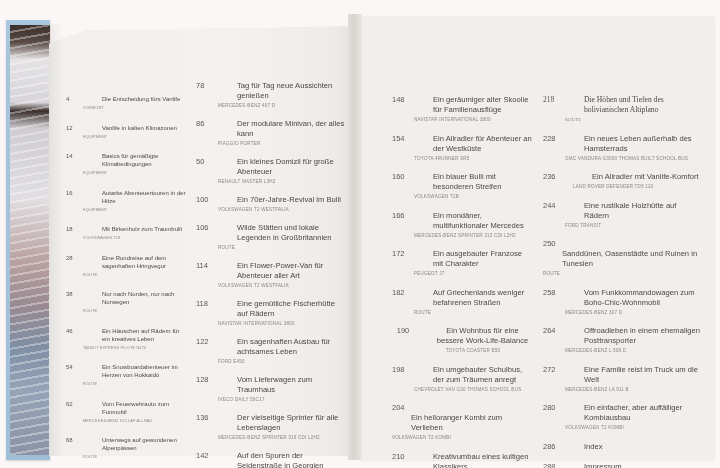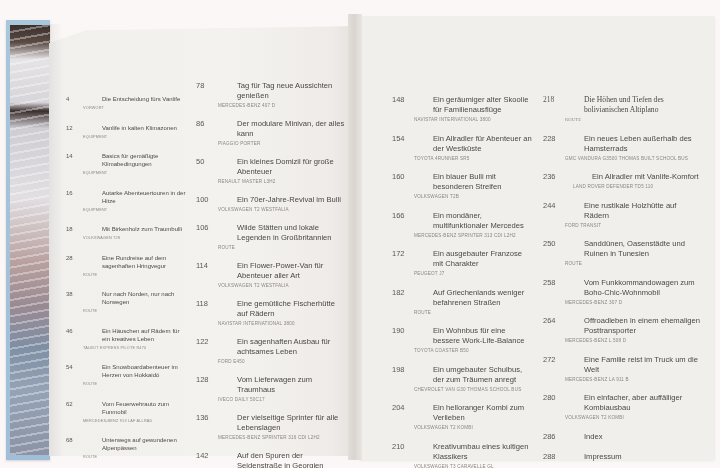--- a/index.html
+++ b/index.html
@@ -273,35 +273,35 @@
       <div class="sub">Peugeot J7</div>
     </div>
   </div>
       <div class="entry" style="margin-bottom: 10.5px;">
     <span class="num">182</span>
     <div class="txt">
       <div class="title">Auf Griechenlands weniger befahrenen Straßen</div>
       <div class="sub">Route</div>
     </div>
   </div>
-      <div class="entry" style="margin-bottom: 10.5px;">
+      <div class="entry" style="margin-bottom: 10.5px; text-align: center;">
     <span class="num">190</span>
     <div class="txt">
       <div class="title">Ein Wohnbus für eine bessere Work-Life-Balance</div>
       <div class="sub">Toyota Coaster B50</div>
     </div>
   </div>
       <div class="entry" style="margin-bottom: 10.5px;">
     <span class="num">198</span>
     <div class="txt">
       <div class="title">Ein umgebauter Schulbus, der zum Träumen anregt</div>
       <div class="sub">Chevrolet Van G30 Thomas School Bus</div>
     </div>
   </div>
-      <div class="entry" style="margin-bottom: 10.5px;">
+      <div class="entry" style="margin-bottom: 10.5px; flex-direction: column;">
     <span class="num">204</span>
     <div class="txt">
       <div class="title">Ein helloranger Kombi zum Verlieben</div>
       <div class="sub">Volkswagen T2 Kombi</div>
     </div>
   </div>
       <div class="entry" style="margin-bottom: 10.5px;">
     <span class="num">210</span>
     <div class="txt">
       <div class="title">Kreativumbau eines kultigen Klassikers</div>
@@ -332,21 +332,21 @@
       <div class="sub">Land Rover Defender TD5 110</div>
     </div>
   </div>
       <div class="entry" style="margin-bottom: 10.5px;">
     <span class="num">244</span>
     <div class="txt">
       <div class="title">Eine rustikale Holzhütte auf Rädern</div>
       <div class="sub">Ford Transit</div>
     </div>
   </div>
-      <div class="entry" style="margin-bottom: 10.5px;">
+      <div class="entry" style="margin-bottom: 10.5px; flex-direction: column;">
     <span class="num">250</span>
     <div class="txt">
       <div class="title">Sanddünen, Oasenstädte und Ruinen in Tunesien</div>
       <div class="sub">Route</div>
     </div>
   </div>
       <div class="entry" style="margin-bottom: 10.5px;">
     <span class="num">258</span>
     <div class="txt">
       <div class="title">Vom Funkkommandowagen zum Boho-Chic-Wohnmobil</div>

